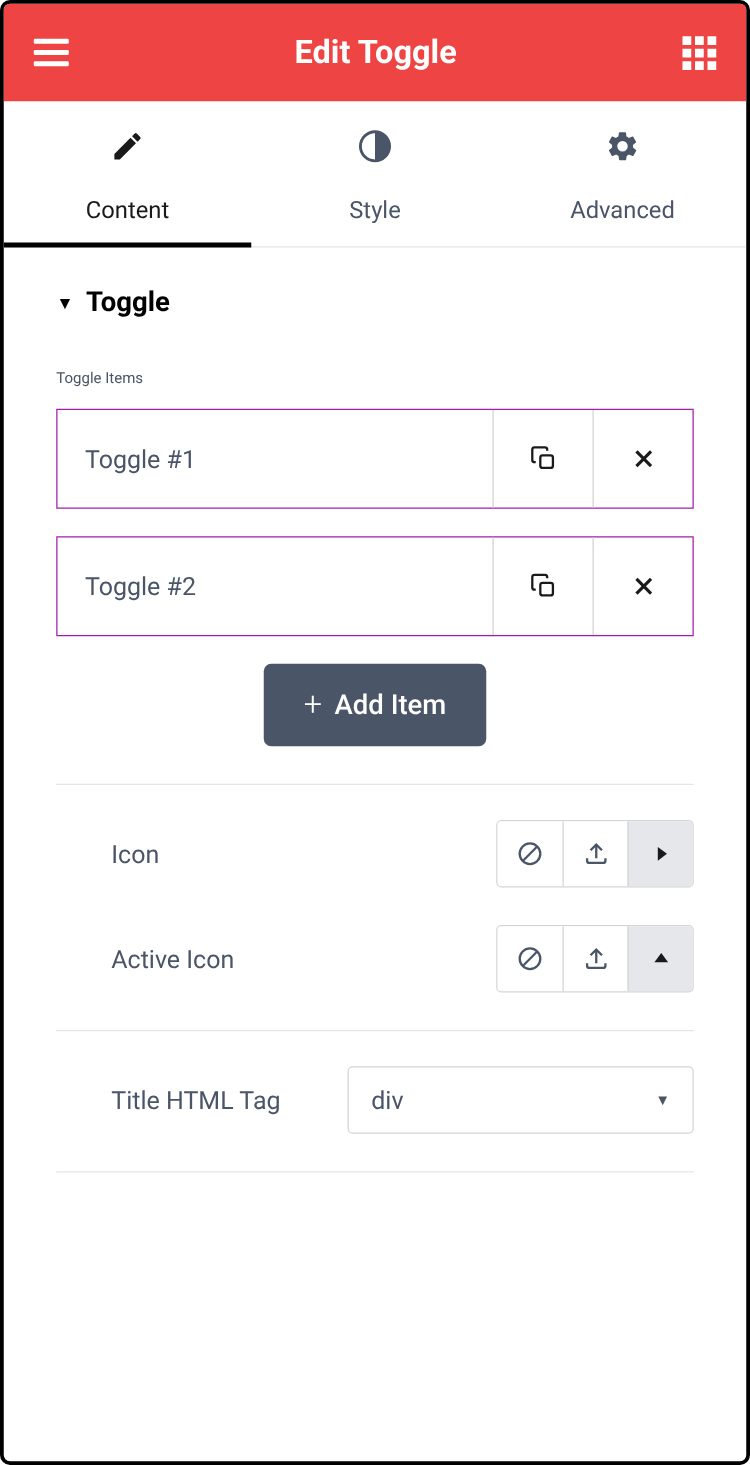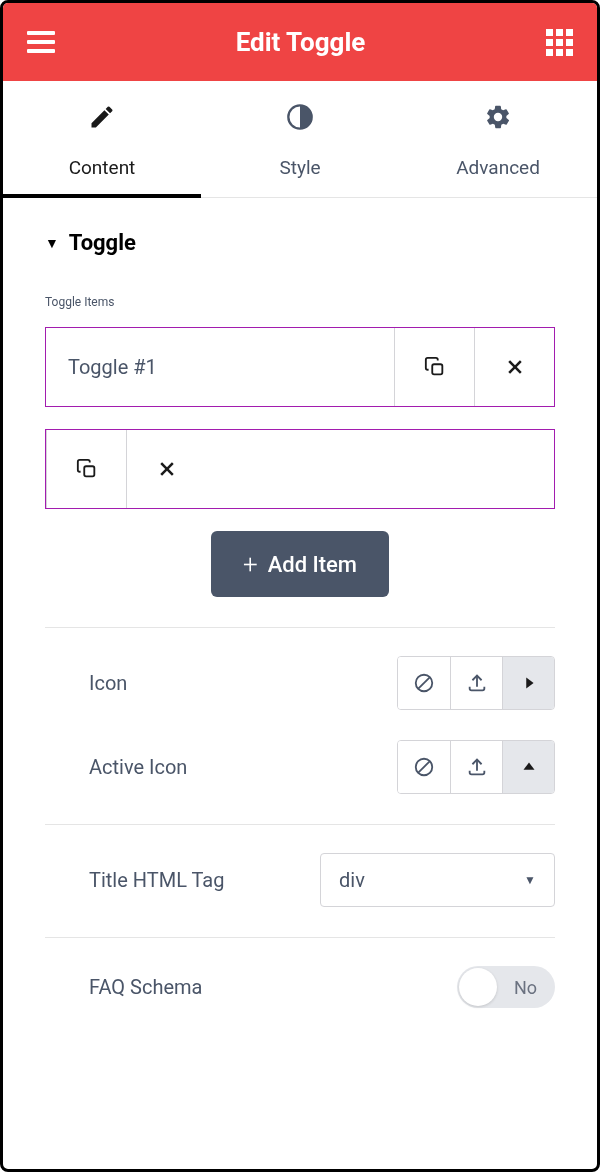--- a/index.html
+++ b/index.html
@@ -39,21 +39,21 @@
   
   .control-row { display: flex; align-items: center; justify-content: space-between; margin-bottom: 30px; margin-left: 44px; }
   .control-label { font-size: 20px; color: #4a5568; }
   
   .icon-picker { display: flex; border: 1px solid #d4d4d8; border-radius: 4px; overflow: hidden; }
   .icon-picker-btn { width: 52px; height: 52px; display: flex; align-items: center; justify-content: center; cursor: pointer; background: #fff; color: #4a5568; }
   .icon-picker-btn + .icon-picker-btn { border-left: 1px solid #d4d4d8; }
   .icon-picker-btn.selected { background: #e5e7eb; color: #1a1a1a; }
   .icon-picker-btn svg { width: 22px; height: 22px; }
   
-  .select-wrap { position: relative; width: 235px; }
+  .select-wrap { position: relative; width: 277px; }
   .select-input { width: 100%; height: 54px; border: 1px solid #d4d4d8; border-radius: 4px; padding: 0 18px; font-size: 20px; color: #4a5568; background: #fff; cursor: pointer; display: flex; align-items: center; justify-content: space-between; }
   .select-caret { font-size: 12px; color: #4a5568; }
   
   .switch { position: relative; width: 98px; height: 42px; background: #e5e7eb; border-radius: 21px; cursor: pointer; display: flex; align-items: center; }
   .switch-knob { position: absolute; left: 2px; width: 38px; height: 38px; background: #fff; border-radius: 50%; box-shadow: 0 1px 3px rgba(0,0,0,0.15); }
   .switch-label { position: absolute; right: 18px; font-size: 18px; color: #6b7280; }
 </style>
 </head>
 <body>
 
@@ -117,20 +117,21 @@
     </div>
     <div class="item-btn close">
       <svg viewBox="0 0 24 24" fill="none" stroke="currentColor">
           <line x1="5" y1="5" x2="19" y2="19"></line>
           <line x1="19" y1="5" x2="5" y2="19"></line>
         </svg>
     </div>
   </div>
 
   <div class="item-row">
+    <div class="item-title">Toggle #2</div>
     <div class="item-btn">
       <svg viewBox="0 0 24 24" fill="none" stroke="currentColor" stroke-width="2">
           <rect x="9" y="9" width="11" height="11" rx="2"></rect>
           <path d="M5 15H4a2 2 0 0 1-2-2V4a2 2 0 0 1 2-2h9a2 2 0 0 1 2 2v1"></path>
         </svg>
     </div>
     <div class="item-btn close">
       <svg viewBox="0 0 24 24" fill="none" stroke="currentColor">
           <line x1="5" y1="5" x2="19" y2="19"></line>
           <line x1="19" y1="5" x2="5" y2="19"></line>
@@ -200,20 +201,13 @@
     <div class="select-wrap">
       <div class="select-input">
         <span>div</span>
         <span class="select-caret">▼</span>
       </div>
     </div>
   </div>
 
   <div class="divider"></div>
 
-  <div class="control-row">
-    <div class="control-label">FAQ Schema</div>
-    <div class="switch">
-      <div class="switch-knob"></div>
-      <span class="switch-label">No</span>
-    </div>
-  </div>
 </div>
 
 </body></html>

